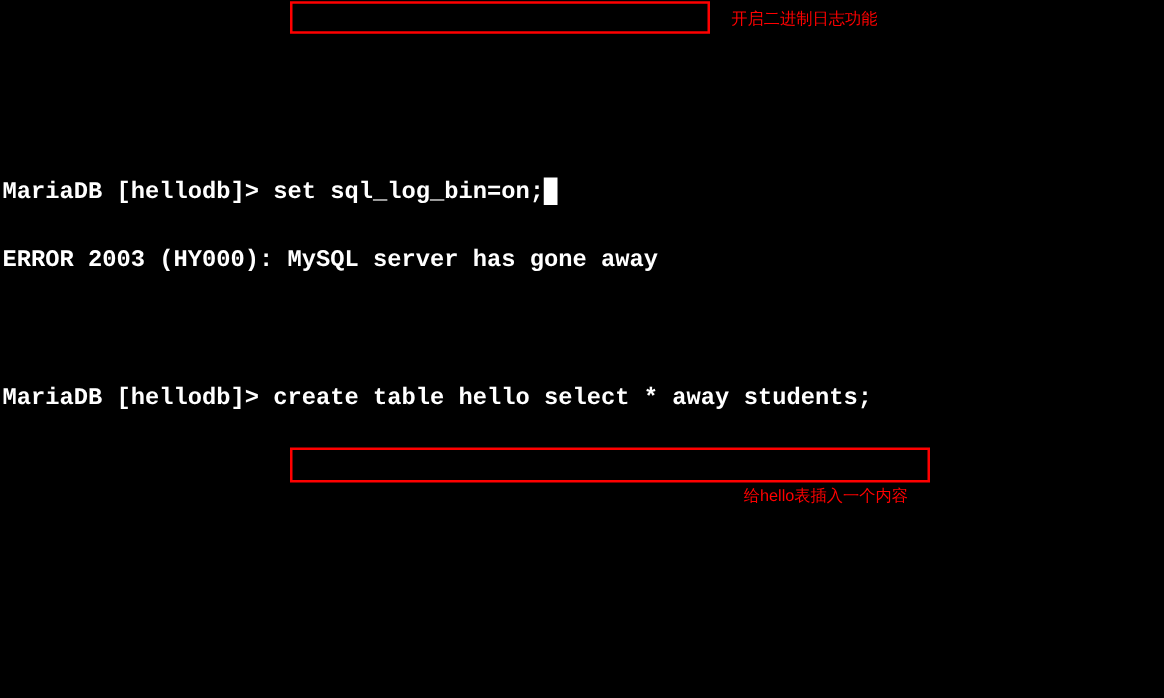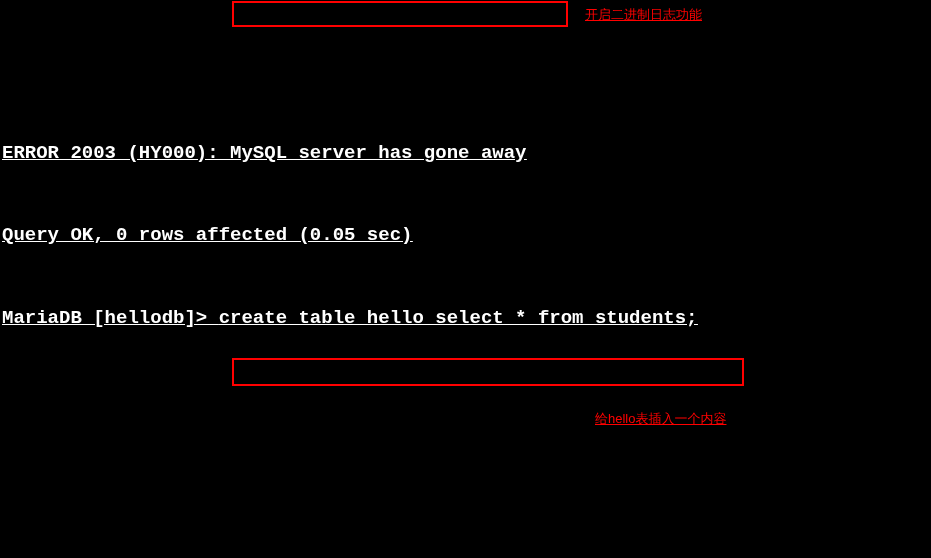--- a/index.html
+++ b/index.html
@@ -1,19 +1,18 @@
 <!DOCTYPE html>
 <html><head>
   <meta charset="utf-8">
   <style>
     * {
       margin: 0;
       padding: 0;
       box-sizing: border-box;
-      text-decoration: underline;
     }
     body {
       background: #000000;
       color: #ffffff;
       font-family: "Consolas", "Courier New", monospace;
       font-size: 19px;
       font-weight: bold;
       line-height: 1.45;
       padding: 2px 2px;
       width: 931px;
@@ -54,43 +53,43 @@
       font-weight: normal;
       top: 6px;
       left: 585px;
     }
     .annotation2 {
       position: absolute;
       color: #ff0000;
       font-family: "Microsoft YaHei", "SimSun", sans-serif;
       font-size: 13px;
       font-weight: normal;
-      top: 410px;
+      top: 388px;
       left: 595px;
     }
     .cursor {
       display: inline-block;
       background: #ffffff;
       width: 11px;
       height: 22px;
       vertical-align: text-bottom;
       margin-left: 0px;
     }
   </style>
 </head>
 <body>
 
 
 
 <div class="terminal">
+<span class="line"><span>MariaDB [hellodb]&gt; </span><span>set sql_log_bin=on;</span><span class="cursor"></span></span>
 <span class="line">ERROR 2003 (HY000): MySQL server has gone away</span>
 <span class="line"></span>
-<span class="line">Query OK, 0 rows affected (0.05 sec)</span>
 <span class="line"></span>
-<span class="line"><span>MariaDB [hellodb]&gt; </span><span>create table hello select * from students;</span></span>
+<span class="line"><span>MariaDB [hellodb]&gt; </span><span>create table hello select * away students;</span></span>
 
 
 <span class="line"></span>
 
 
 
 
 
 <span class="line"></span>
 

